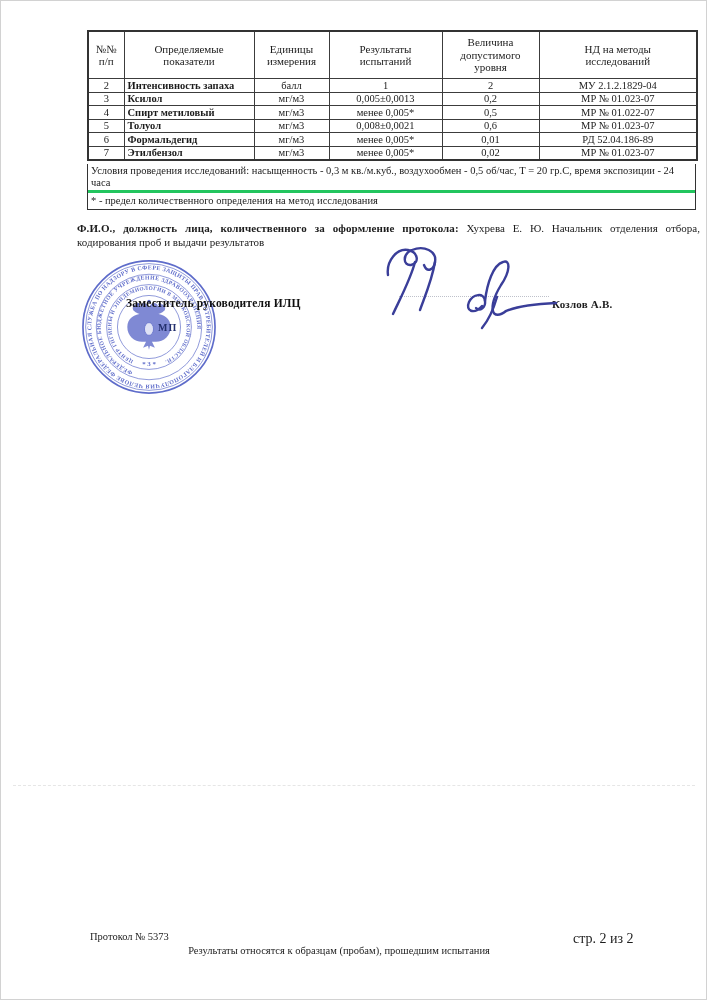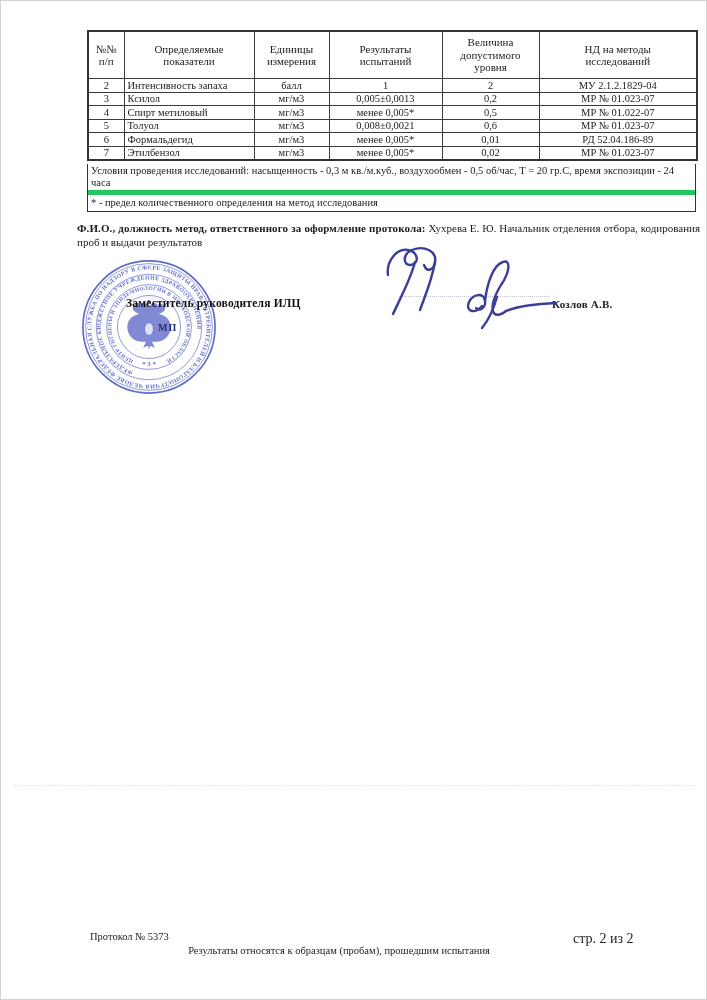--- a/index.html
+++ b/index.html
@@ -16,30 +16,30 @@
   }
   table.results th, table.results td{
     border:1px solid #3c3c3c; padding:0 3px; text-align:center;
     vertical-align:middle; font-weight:normal; overflow:hidden;
   }
   table.results{ border:2px solid #333333; }
   table.results th{
     height:46px; white-space:pre-line; line-height:12.5px; font-size:11px;
   }
   table.results td{ height:12.5px; line-height:11px; }
-  table.results td.ind{ text-align:left; }
+  table.results td.ind{ text-align:left;font-weight:bold; }
   
   .addbox{
     position:absolute; left:86px; top:163px; width:601px;
     border:1.5px solid #333333; border-top:none;
     font-size:10.5px; line-height:11.5px; padding:1px 3px 0 3px;
   }
   .addbox .conditions{ padding-bottom:2px; }
   .addbox .footnote{
-    border-top:5px solid #22c55e; margin:0 -3px; padding:1.5px 3px 2.5px 3px;
+    border-top:3px solid #22c55e; margin:0 -3px; padding:1.5px 3px 2.5px 3px;
   }
   
   .resp{
     position:absolute; left:76px; top:221px; width:623px;
     font-size:11px; line-height:13.5px; text-align:justify;
   }
   .resp b{ letter-spacing:.1px; }
   
   .stamp{ position:absolute; left:79px; top:257px; width:138px; height:138px; opacity:.85; }
   .deputy{
@@ -153,21 +153,21 @@
         <td>МР № 01.023-07</td>
       </tr>
     </tbody>
   </table>
 
   <div class="addbox">
     <div class="conditions">Условия проведения исследований: насыщенность - 0,3 м кв./м.куб., воздухообмен - 0,5 об/час, Т = 20 гр.С, время экспозиции - 24 часа</div>
     <div class="footnote">*  - предел количественного определения на метод исследования</div>
   </div>
 
-  <div class="resp"><b>Ф.И.О., должность метод, ответственного за оформление протокола:</b><span> Хухрева Е. Ю.  Начальник отделения отбора, кодирования проб и выдачи результатов</span></div>
+  <div class="resp"><b>Ф.И.О., должность лица, количественного за оформление протокола:</b><span> Хухрева Е. Ю.  Начальник отделения отбора, кодирования проб и выдачи результатов</span></div>
 
   <svg class="stamp" viewBox="-70 -70 140 140">
     <g fill="none" stroke="#4353c1">
       <circle r="67" stroke-width="1.7"></circle>
       <circle r="64.3" stroke-width="0.7"></circle>
       <circle r="53.5" stroke-width="0.7"></circle>
       <circle r="43" stroke-width="0.7"></circle>
       <circle r="32" stroke-width="0.7"></circle>
     </g>
     <defs>

